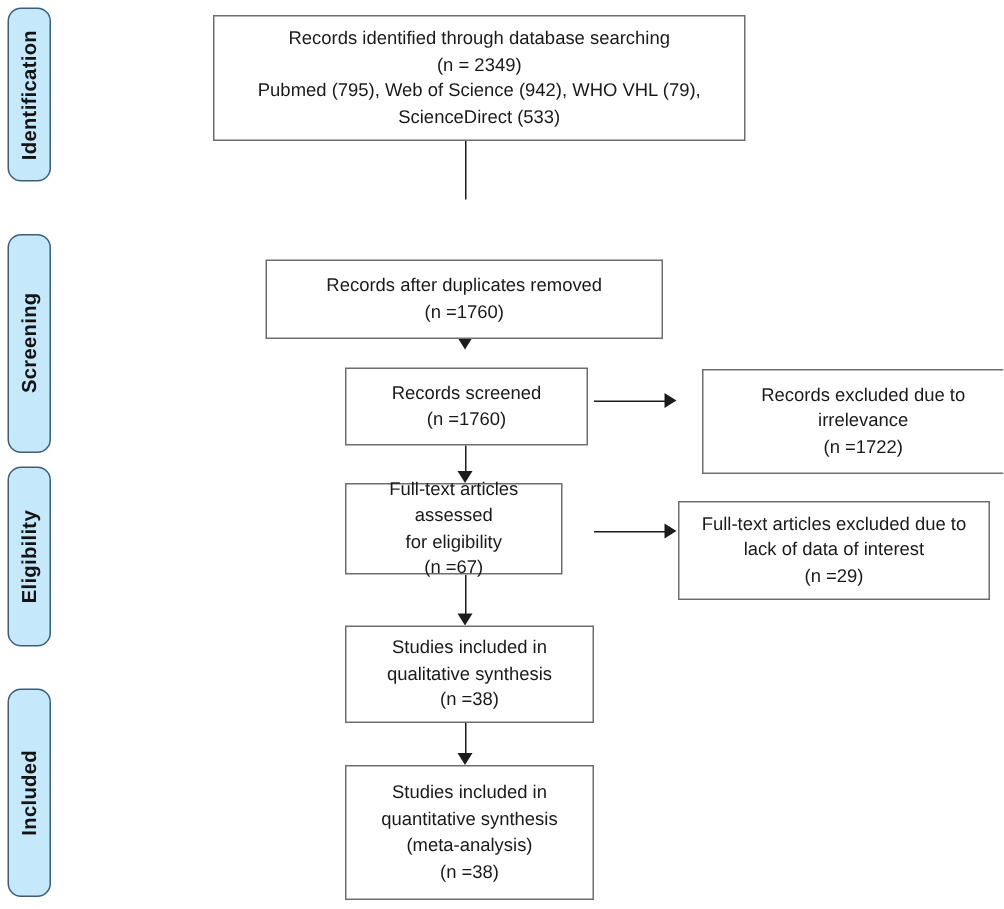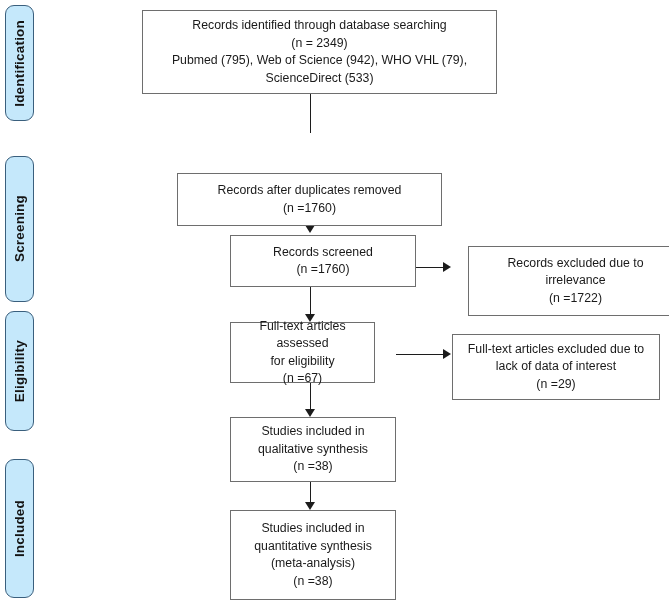--- a/index.html
+++ b/index.html
@@ -130,21 +130,21 @@
 (n = 2349)
 Pubmed (795), Web of Science (942), WHO VHL (79),
 ScienceDirect (533)</span>
   </div>
 
   <div class="flow-box" style="left:177px; top:133px; width:265px; height:53px;margin-top:40px;">
     <span class="box-text">Records after duplicates removed
 (n =1760)</span>
   </div>
 
-  <div class="flow-box" style="left:230px; top:235px; width:186px; height:52px;">
+  <div class="flow-box" style="left:230px; top:245px; width:162px; height:52px;">
     <span class="box-text">Records screened
 (n =1760)</span>
   </div>
 
   <div class="flow-box" style="left:452px; top:246px; width:215px; height:70px;margin-left:16px;">
     <span class="box-text">Records excluded due to
 irrelevance
 (n =1722)</span>
   </div>
 

